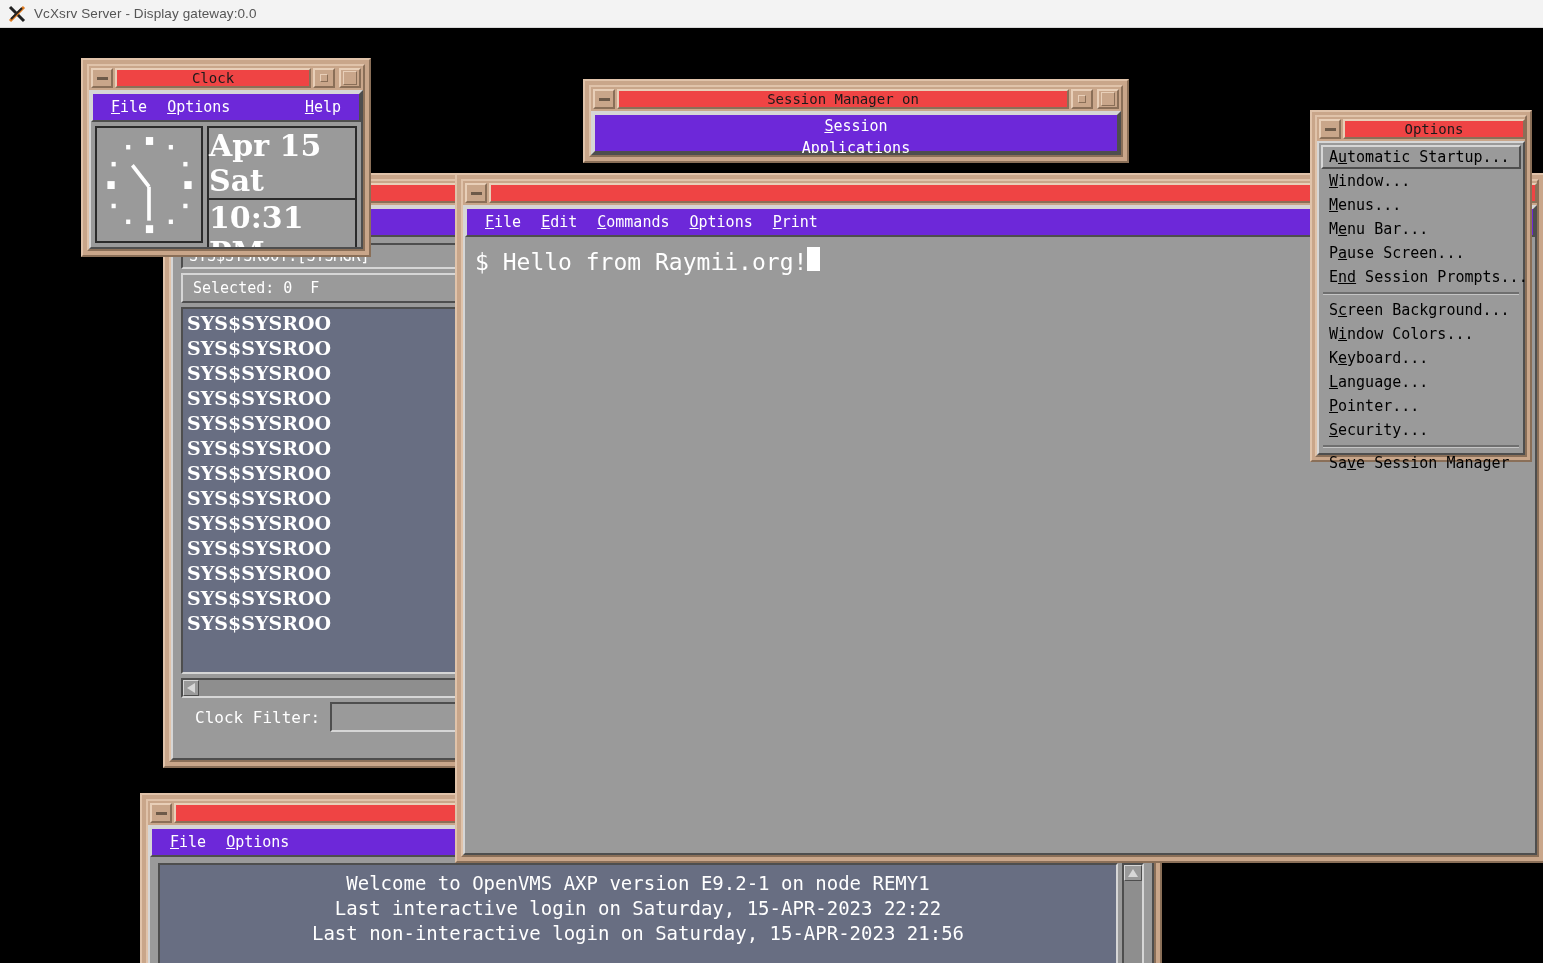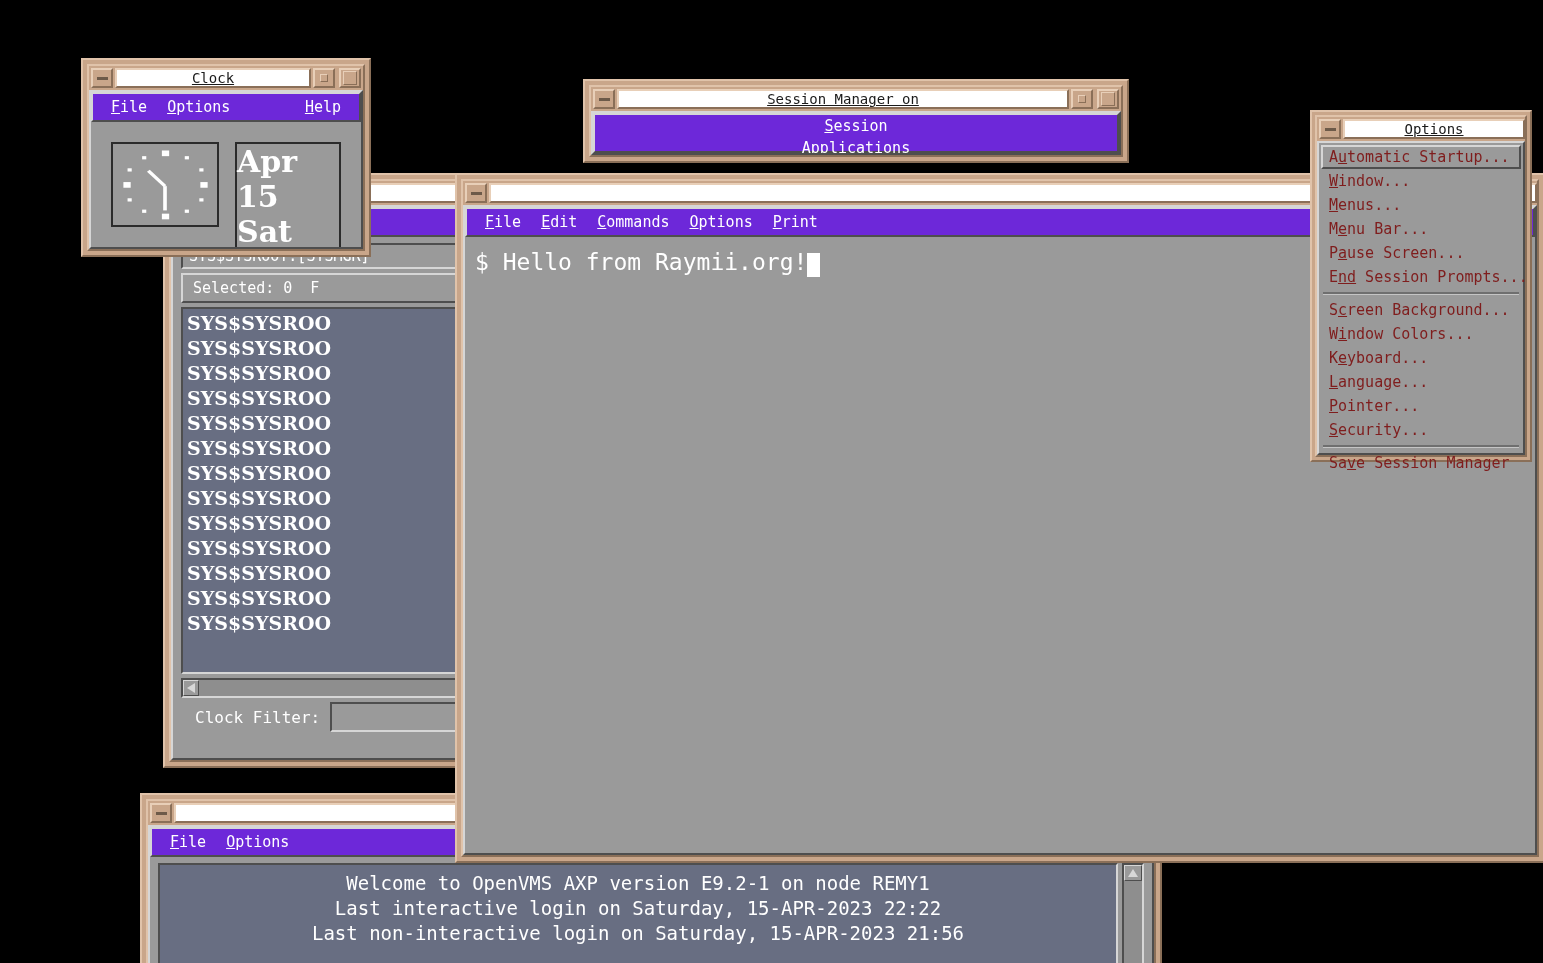--- a/index.html
+++ b/index.html
@@ -52,25 +52,25 @@
   }
   .tb-btn .dash{width:11px;height:3px;background:#6d5a49;}
   .tb-btn .sq-s{width:6px;height:6px;background:#c9a68a;
     border-top:1px solid #e8cfb8;border-left:1px solid #e8cfb8;
     border-right:1px solid #8a6f58;border-bottom:1px solid #8a6f58;}
   .tb-btn .sq-l{width:12px;height:12px;background:#c9a68a;
     border-top:1px solid #e8cfb8;border-left:1px solid #e8cfb8;
     border-right:1px solid #8a6f58;border-bottom:1px solid #8a6f58;}
   .tb-title{
     flex:1;margin:2px 0;display:flex;align-items:center;justify-content:center;
-    background:#ffffff;
+    background:#ef4444;
     border-top:2px solid #e8cfb8;border-left:2px solid #e8cfb8;
     border-right:2px solid #8a6f58;border-bottom:2px solid #8a6f58;
     font-size:14px;color:#1a1a1a;box-sizing:border-box;
-    white-space:nowrap;overflow:hidden;text-decoration:underline;
+    white-space:nowrap;overflow:hidden;
   }
   .tb-title.right{justify-content:flex-end;padding-right:6px;}
 
   .body-out{
     background:#9a9a9a;box-sizing:border-box;height:calc(100% - 24px);
     border-top:2px solid #d6d6d6;border-left:2px solid #d6d6d6;
     border-right:2px solid #4e4e4e;border-bottom:2px solid #4e4e4e;
     overflow:hidden;position:relative;
   }
 
@@ -83,21 +83,21 @@
   }
   .mitem{
     color:#fff;font-size:15px;padding:2px 10px;cursor:default;white-space:nowrap;
   }
   .mitem .u{text-decoration:underline;}
   .mb-spacer{flex:1;}
 
   
   #clock{left:81px;top:30px;width:290px;height:199px;}
   .clock-body{display:flex;height:calc(100% - 30px);box-sizing:border-box;
-    padding:20px;gap:12px;background:#9a9a9a;}
+    padding:4px;gap:0;background:#9a9a9a;}
   .clock-face{
     width:108px;background:#9a9a9a;position:relative;
     border:2px solid #2b2b2b;box-sizing:border-box;
   }
   .clock-digi{flex:1;display:flex;flex-direction:column;margin-left:4px;}
   .clock-date,.clock-time{
     flex:1;display:flex;align-items:center;justify-content:center;
     background:#9a9a9a;color:#fff;font-family:"DejaVu Serif",serif;
     font-size:30px;font-weight:700;border:2px solid #2b2b2b;box-sizing:border-box;
   }
@@ -159,33 +159,33 @@
     border-top:2px solid #4e4e4e;border-left:2px solid #4e4e4e;
     border-right:2px solid #d6d6d6;border-bottom:2px solid #d6d6d6;
   }
 
   
   #decterm{left:455px;top:145px;width:1090px;height:690px;}
   .term-area{
     background:#9a9a9a;height:calc(100% - 34px);padding:10px 0 0 10px;box-sizing:border-box;
     overflow:hidden;
   }
-  .term-line{color:#fff;font-size:23px;line-height:30px;white-space:pre;display:flex;align-items:flex-end;}
+  .term-line{color:#fff;font-size:23px;line-height:30px;white-space:pre;display:flex;align-items:flex-start;}
   .cursor{display:inline-block;width:13px;height:24px;background:#fff;}
 
   
   #optmenu{left:1310px;top:82px;width:222px;height:352px;}
   #optmenu .frame{padding:3px;}
   .opt-list{
     background:#9a9a9a;height:calc(100% - 24px);box-sizing:border-box;padding:2px;
     border-top:2px solid #d6d6d6;border-left:2px solid #d6d6d6;
     border-right:2px solid #4e4e4e;border-bottom:2px solid #4e4e4e;
   }
   .opt-item{
-    color:#7f1d1d;font-size:15px;padding:1px 6px;white-space:nowrap;box-sizing:border-box;
+    color:#000000;font-size:15px;padding:1px 6px;white-space:nowrap;box-sizing:border-box;
     border:2px solid transparent;
   }
   .opt-item.sel{
     border-top:2px solid #d6d6d6;border-left:2px solid #d6d6d6;
     border-right:2px solid #4e4e4e;border-bottom:2px solid #4e4e4e;
   }
   .opt-sep{height:2px;background:#6f6f6f;margin:3px 2px;border-bottom:1px solid #c5c5c5;}
 
   
   #messages{left:140px;top:765px;width:1022px;height:198px;}
@@ -202,20 +202,30 @@
     border-top:2px solid #4e4e4e;border-left:2px solid #4e4e4e;
     border-right:2px solid #d6d6d6;border-bottom:2px solid #d6d6d6;
   }
   .msg-vscroll .sb-arrow{width:auto;height:16px;}
 </style>
 </head>
 <body>
 
 <div id="root">
 
+  <div class="host-bar">
+    <span class="xlogo">
+      <svg width="18" height="18" viewBox="0 0 18 18">
+        <path d="M2 2 L16 16" stroke="#222" stroke-width="3" fill="none"></path>
+        <path d="M16 2 L2 16" stroke="#e07b20" stroke-width="3" fill="none"></path>
+        <path d="M3 14 L14 3" stroke="#222" stroke-width="2" fill="none"></path>
+      </svg>
+    </span>
+    <span class="title">VcXsrv Server - Display gateway:0.0</span>
+  </div>
 
   <div class="desktop">
 
     <div class="mwin" id="filemgr">
       <div class="frame">
         <div class="frame-in">
           <div class="tbar">
             <div class="tb-btn">
                 <span class="dash"></span>
               </div>

